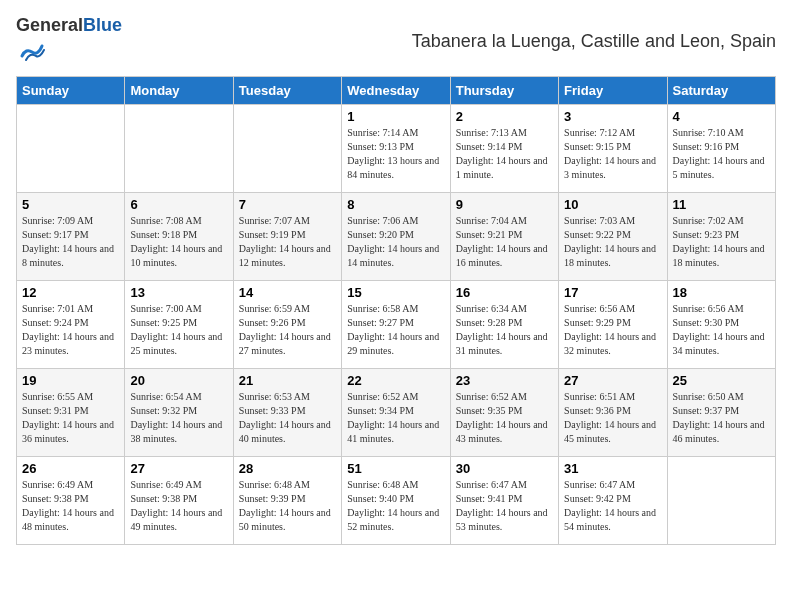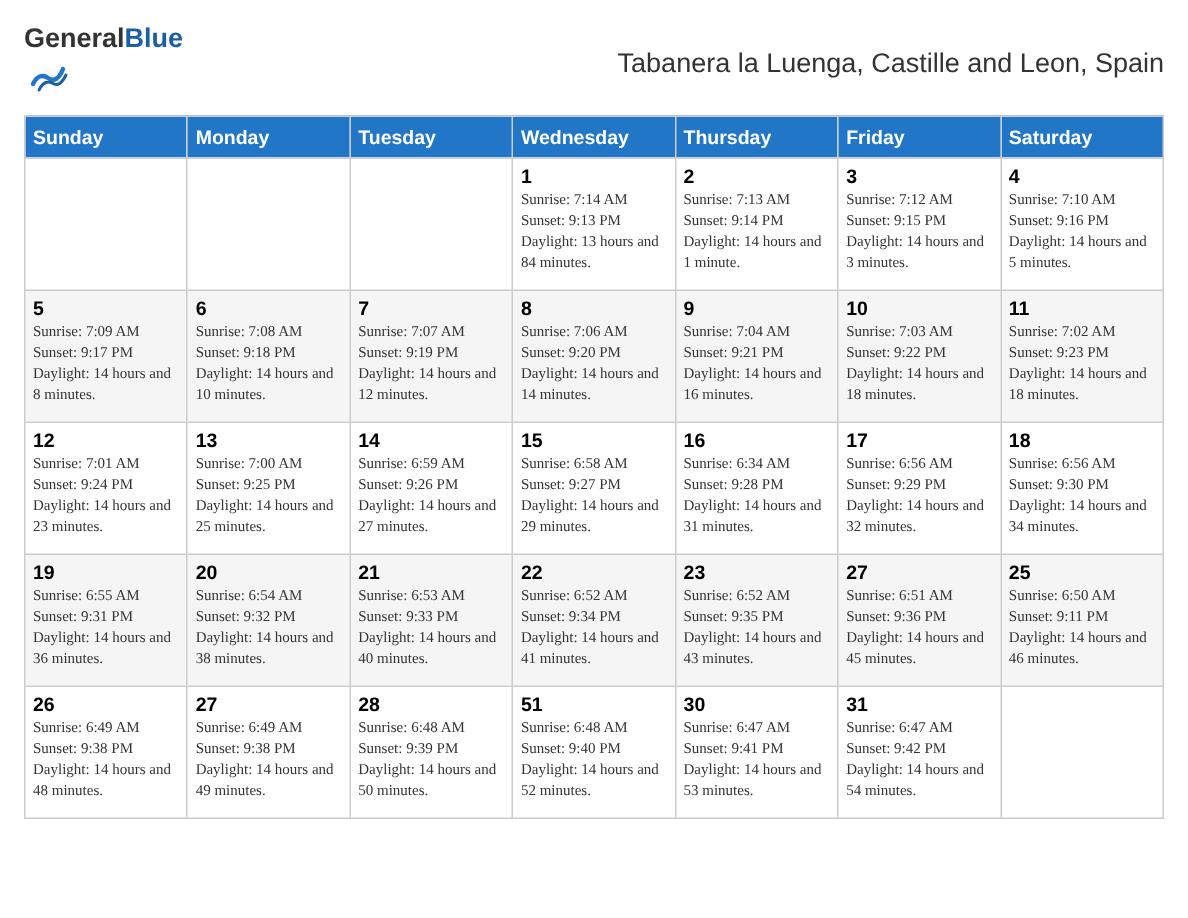--- a/index.html
+++ b/index.html
@@ -319,21 +319,21 @@
         <div class="day-info">
           <span>Sunrise: 6:51 AM</span><br>
           <span>Sunset: 9:36 PM</span><br>
           <span>Daylight: 14 hours and 45 minutes.</span>
         </div>
       </td>
         <td>
         <span class="day-num">25</span>
         <div class="day-info">
           <span>Sunrise: 6:50 AM</span><br>
-          <span>Sunset: 9:11 PM</span><br>
+          <span>Sunset: 9:37 PM</span><br>
           <span>Daylight: 14 hours and 46 minutes.</span>
         </div>
       </td>
       </tr>
       <tr>
         <td>
         <span class="day-num">26</span>
         <div class="day-info">
           <span>Sunrise: 6:49 AM</span><br>
           <span>Sunset: 9:38 PM</span><br>

